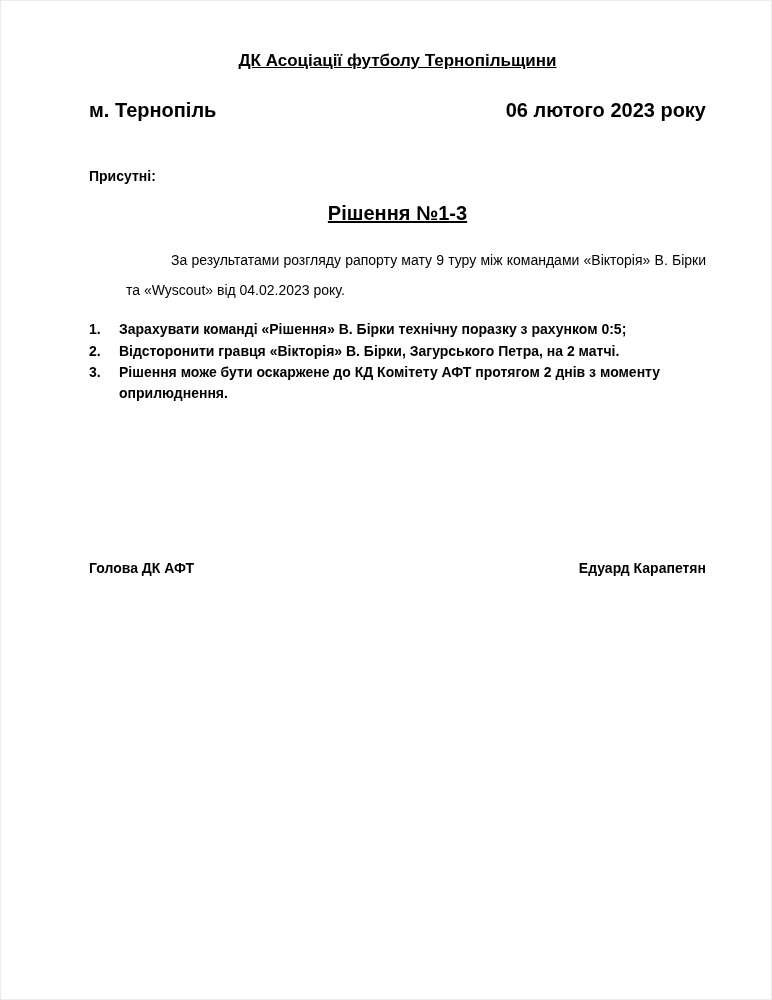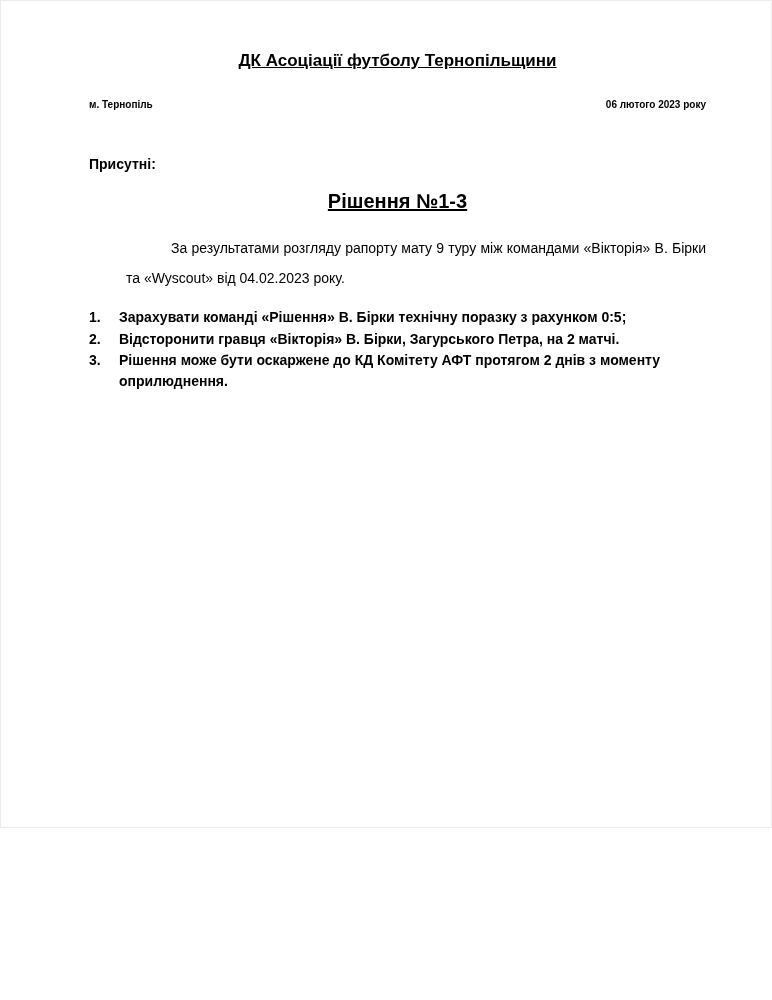--- a/index.html
+++ b/index.html
@@ -5,38 +5,38 @@
   * { margin: 0; padding: 0; box-sizing: border-box; }
   html, body { background: #ffffff; }
   body {
     width: 772px;
     height: 1000px;
     font-family: "Liberation Sans", sans-serif;
     color: #000000;
   }
   .page {
     width: 772px;
-    height: 828px;
+    height: 1000px;
     background: #ffffff;
     border: 1px solid #ececec;
     padding: 50px 65px 0 88px;
     overflow: hidden;
   }
   .title {
     text-align: center;
     font-size: 17px;
     font-weight: bold;
     margin-bottom: 28px;
   }
   .underline { text-decoration: underline; }
   .bold { font-weight: bold; }
   .meta-row {
     display: flex;
     justify-content: space-between;
-    font-size: 10px;
+    font-size: 20px;
     font-weight: bold;
     margin-bottom: 15px;
   }
   .present {
     font-size: 14px;
     font-weight: bold;
     margin-bottom: 18px;
     margin-top: 46px;
   }
   .chairman {
@@ -108,14 +108,18 @@
     <li>
       <span class="num">2.</span>
       <span>Відсторонити гравця «Вікторія» В. Бірки, Загурського Петра, на 2 матчі.</span>
     </li>
     <li>
       <span class="num">3.</span>
       <span>Рішення може бути оскаржене до КД Комітету АФТ протягом 2 днів з моменту оприлюднення.</span>
     </li>
   </ol>
 
+  <div class="signature-row">
+    <span>Голова ДК АФТ</span>
+    <span>Едуард Карапетян</span>
+  </div>
 
 </div>
 
 </body></html>

